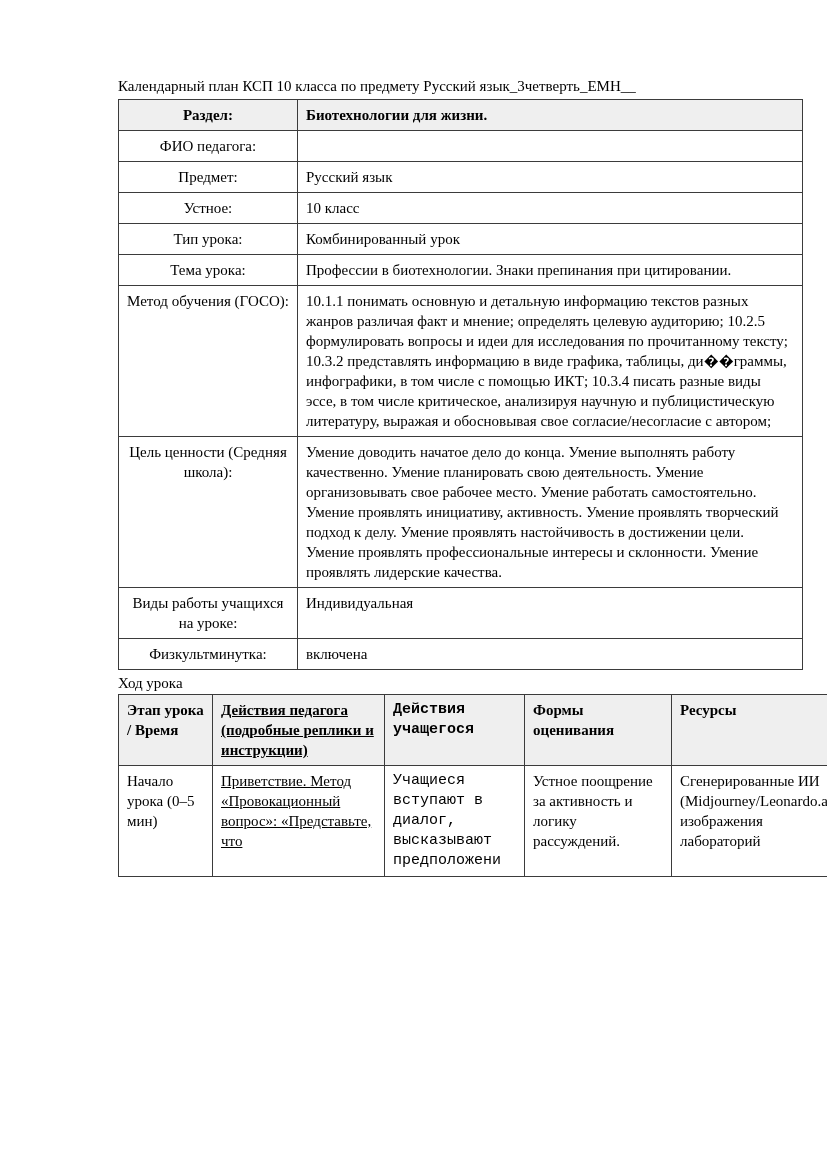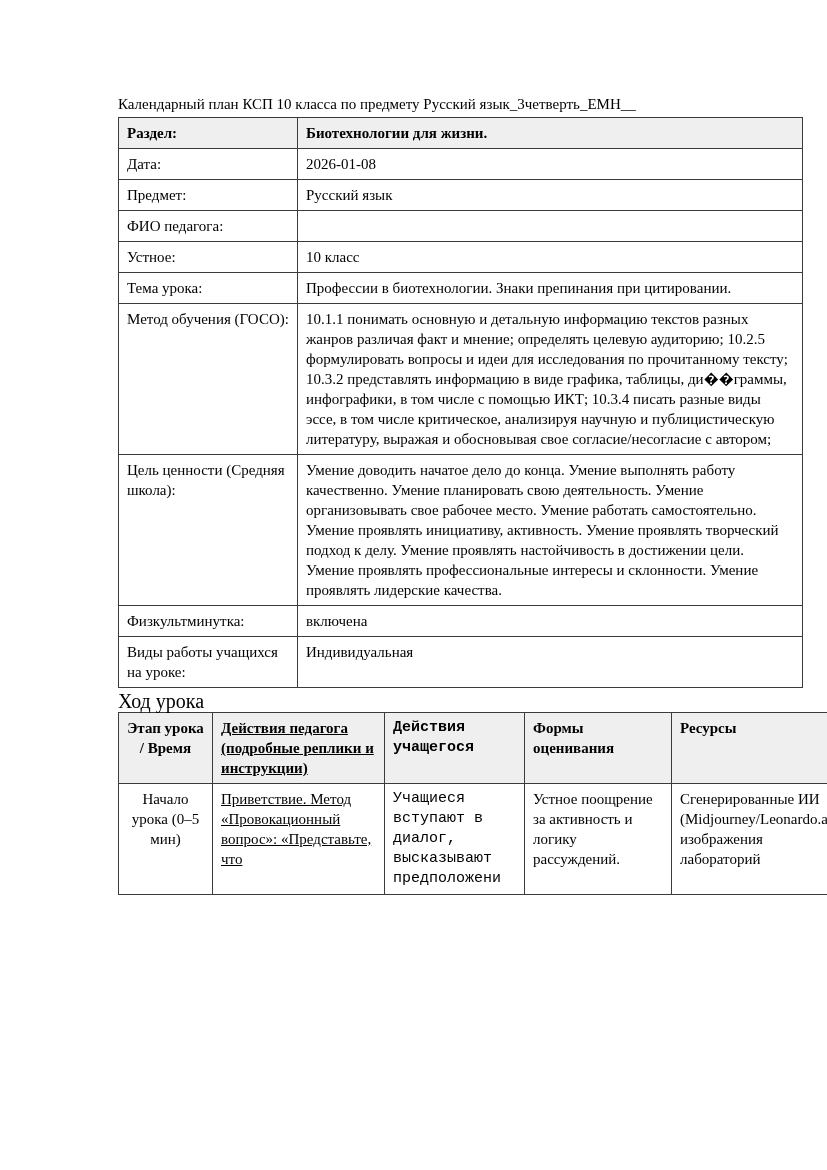--- a/index.html
+++ b/index.html
@@ -8,21 +8,21 @@
     width: 827px;
     height: 1170px;
     background: #ffffff;
     font-family: "Liberation Serif", serif;
     color: #000000;
     overflow: hidden;
   }
   .page {
     position: absolute;
     left: 118px;
-    top: 96px;
+    top: 78px;
     width: 650px;
   }
   .doc-title {
     font-size: 15px;
     line-height: 17px;
     white-space: nowrap;
     margin-bottom: 4px;
   }
   table {
     border-collapse: collapse;
@@ -33,89 +33,89 @@
     border: 1px solid #3b3b3b;
     padding: 5px 8px;
     font-size: 15px;
     line-height: 20px;
     vertical-align: top;
     text-align: left;
     font-weight: normal;
     overflow-wrap: break-word;
     word-wrap: break-word;
   }
-  .info-table .col-label { width: 162px; }
+  .info-table .col-label { width: 162px; text-align: center; }
   .info-table .col-value { width: 488px; }
   .info-table tr.hdr-row td {
     background: #efefef;
     font-weight: bold;
   }
   .section-heading {
-    font-size: 20px;
+    font-size: 15px;
     line-height: 16px;
     margin: 5px 0 3px 0;
   }
   .lesson-table th {
     background: #efefef;
     font-weight: bold;
   }
-  .lesson-table .c0 { width: 77px; text-align: center; }
+  .lesson-table .c0 { width: 77px; }
   .lesson-table .c1 { width: 155px; text-decoration: underline; }
   .lesson-table .c2 { width: 123px; font-family: Liberation Mono, monospace; }
   .lesson-table .c3 { width: 130px; }
   .lesson-table .c4 { width: 165px; }
 </style>
 </head>
 <body>
 
 <div class="page">
 
   <div class="doc-title">Календарный план КСП 10 класса по предмету Русский язык_3четверть_ЕМН__</div>
 
   <table class="info-table">
     <tbody>
       <tr class="hdr-row">
         <td class="col-label">Раздел:</td>
         <td class="col-value">Биотехнологии для жизни.</td>
       </tr>
       <tr>
-        <td class="col-label">Дата:</td>
-        <td class="col-value">2026-01-08</td>
+        <td class="col-label">ФИО педагога:</td>
+        <td class="col-value"></td>
       </tr>
       <tr>
         <td class="col-label">Предмет:</td>
         <td class="col-value">Русский язык</td>
       </tr>
       <tr>
-        <td class="col-label">ФИО педагога:</td>
-        <td class="col-value"></td>
+        <td class="col-label">Устное:</td>
+        <td class="col-value">10 класс</td>
       </tr>
       <tr>
-        <td class="col-label">Устное:</td>
-        <td class="col-value">10 класс</td>
+        <td class="col-label">Тип урока:</td>
+        <td class="col-value">Комбинированный урок</td>
       </tr>
       <tr>
         <td class="col-label">Тема урока:</td>
         <td class="col-value">Профессии в биотехнологии. Знаки препинания при цитировании.</td>
       </tr>
       <tr>
         <td class="col-label">Метод обучения (ГОСО):</td>
         <td class="col-value">10.1.1 понимать основную и детальную информацию текстов разных жанров различая факт и мнение; определять целевую аудиторию; 10.2.5 формулировать вопросы и идеи для исследования по прочитанному тексту; 10.3.2 представлять информацию в виде графика, таблицы, ди��граммы, инфографики, в том числе с помощью ИКТ; 10.3.4 писать разные виды эссе, в том числе критическое, анализируя научную и публицистическую литературу, выражая и обосновывая свое согласие/несогласие с автором;</td>
       </tr>
       <tr>
         <td class="col-label">Цель ценности (Средняя школа):</td>
         <td class="col-value">Умение доводить начатое дело до конца. Умение выполнять работу качественно. Умение планировать свою деятельность. Умение организовывать свое рабочее место. Умение работать самостоятельно. Умение проявлять инициативу, активность. Умение проявлять творческий подход к делу. Умение проявлять настойчивость в достижении цели. Умение проявлять профессиональные интересы и склонности. Умение проявлять лидерские качества.</td>
       </tr>
       <tr>
+        <td class="col-label">Виды работы учащихся на уроке:</td>
+        <td class="col-value">Индивидуальная</td>
+      </tr>
+      <tr>
         <td class="col-label">Физкультминутка:</td>
         <td class="col-value">включена</td>
-      </tr>
-      <tr>
-        <td class="col-label">Виды работы учащихся на уроке:</td>
-        <td class="col-value">Индивидуальная</td>
       </tr>
     </tbody>
   </table>
 
   <div class="section-heading">Ход урока</div>
 
   <table class="lesson-table">
     <thead>
       <tr>
         <th class="c0">Этап урока / Время</th>

